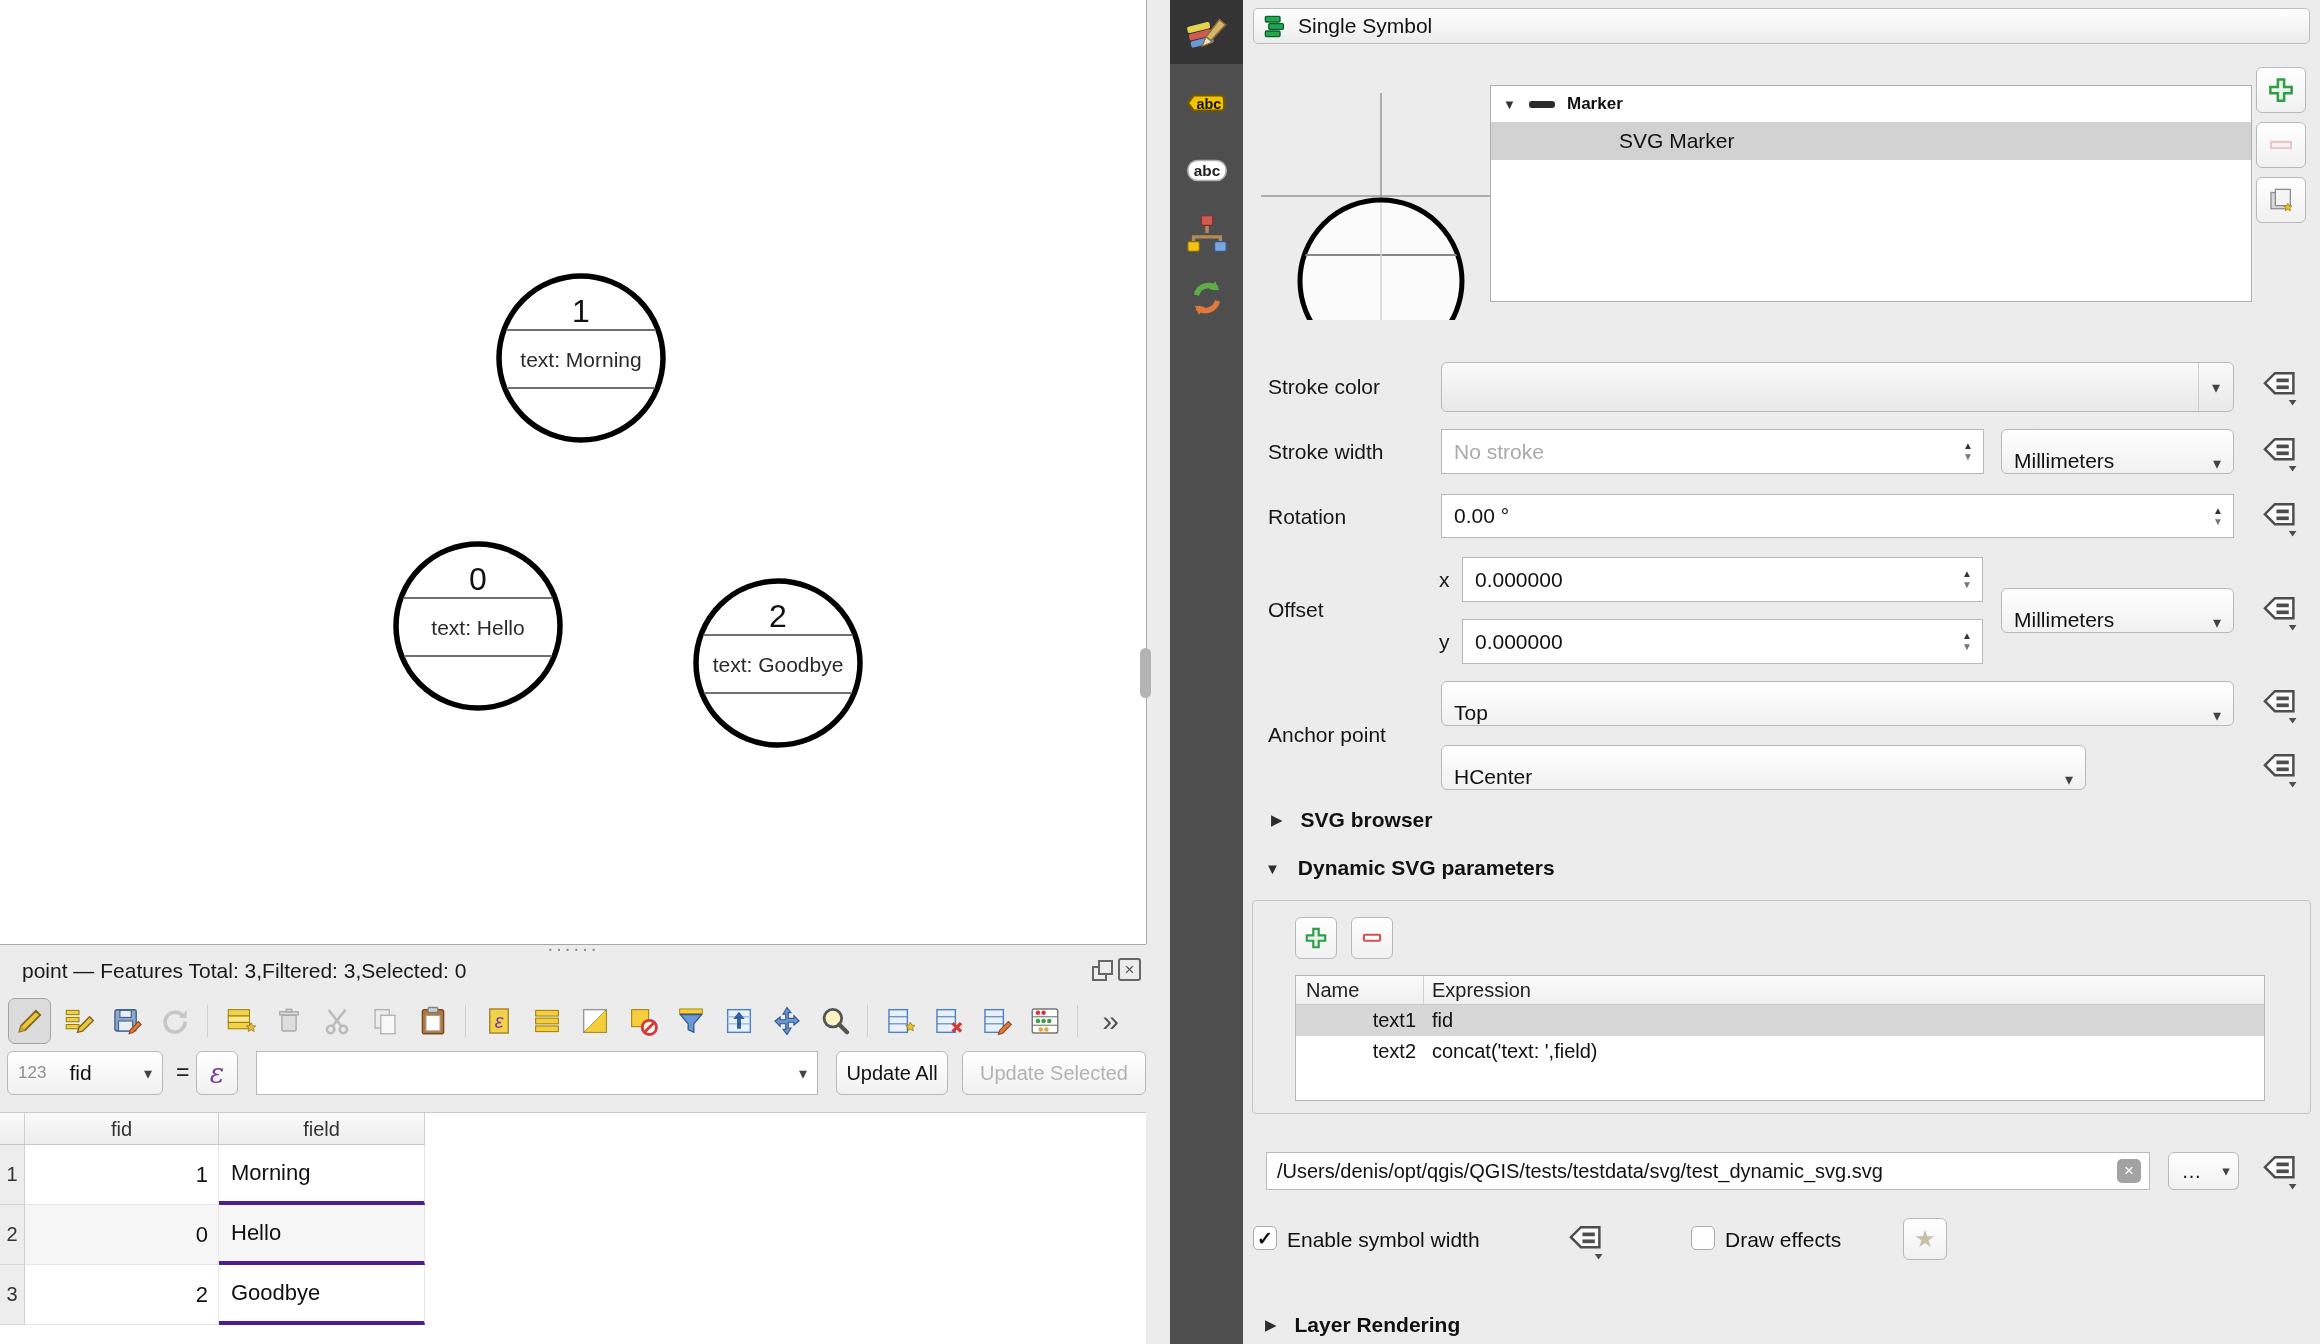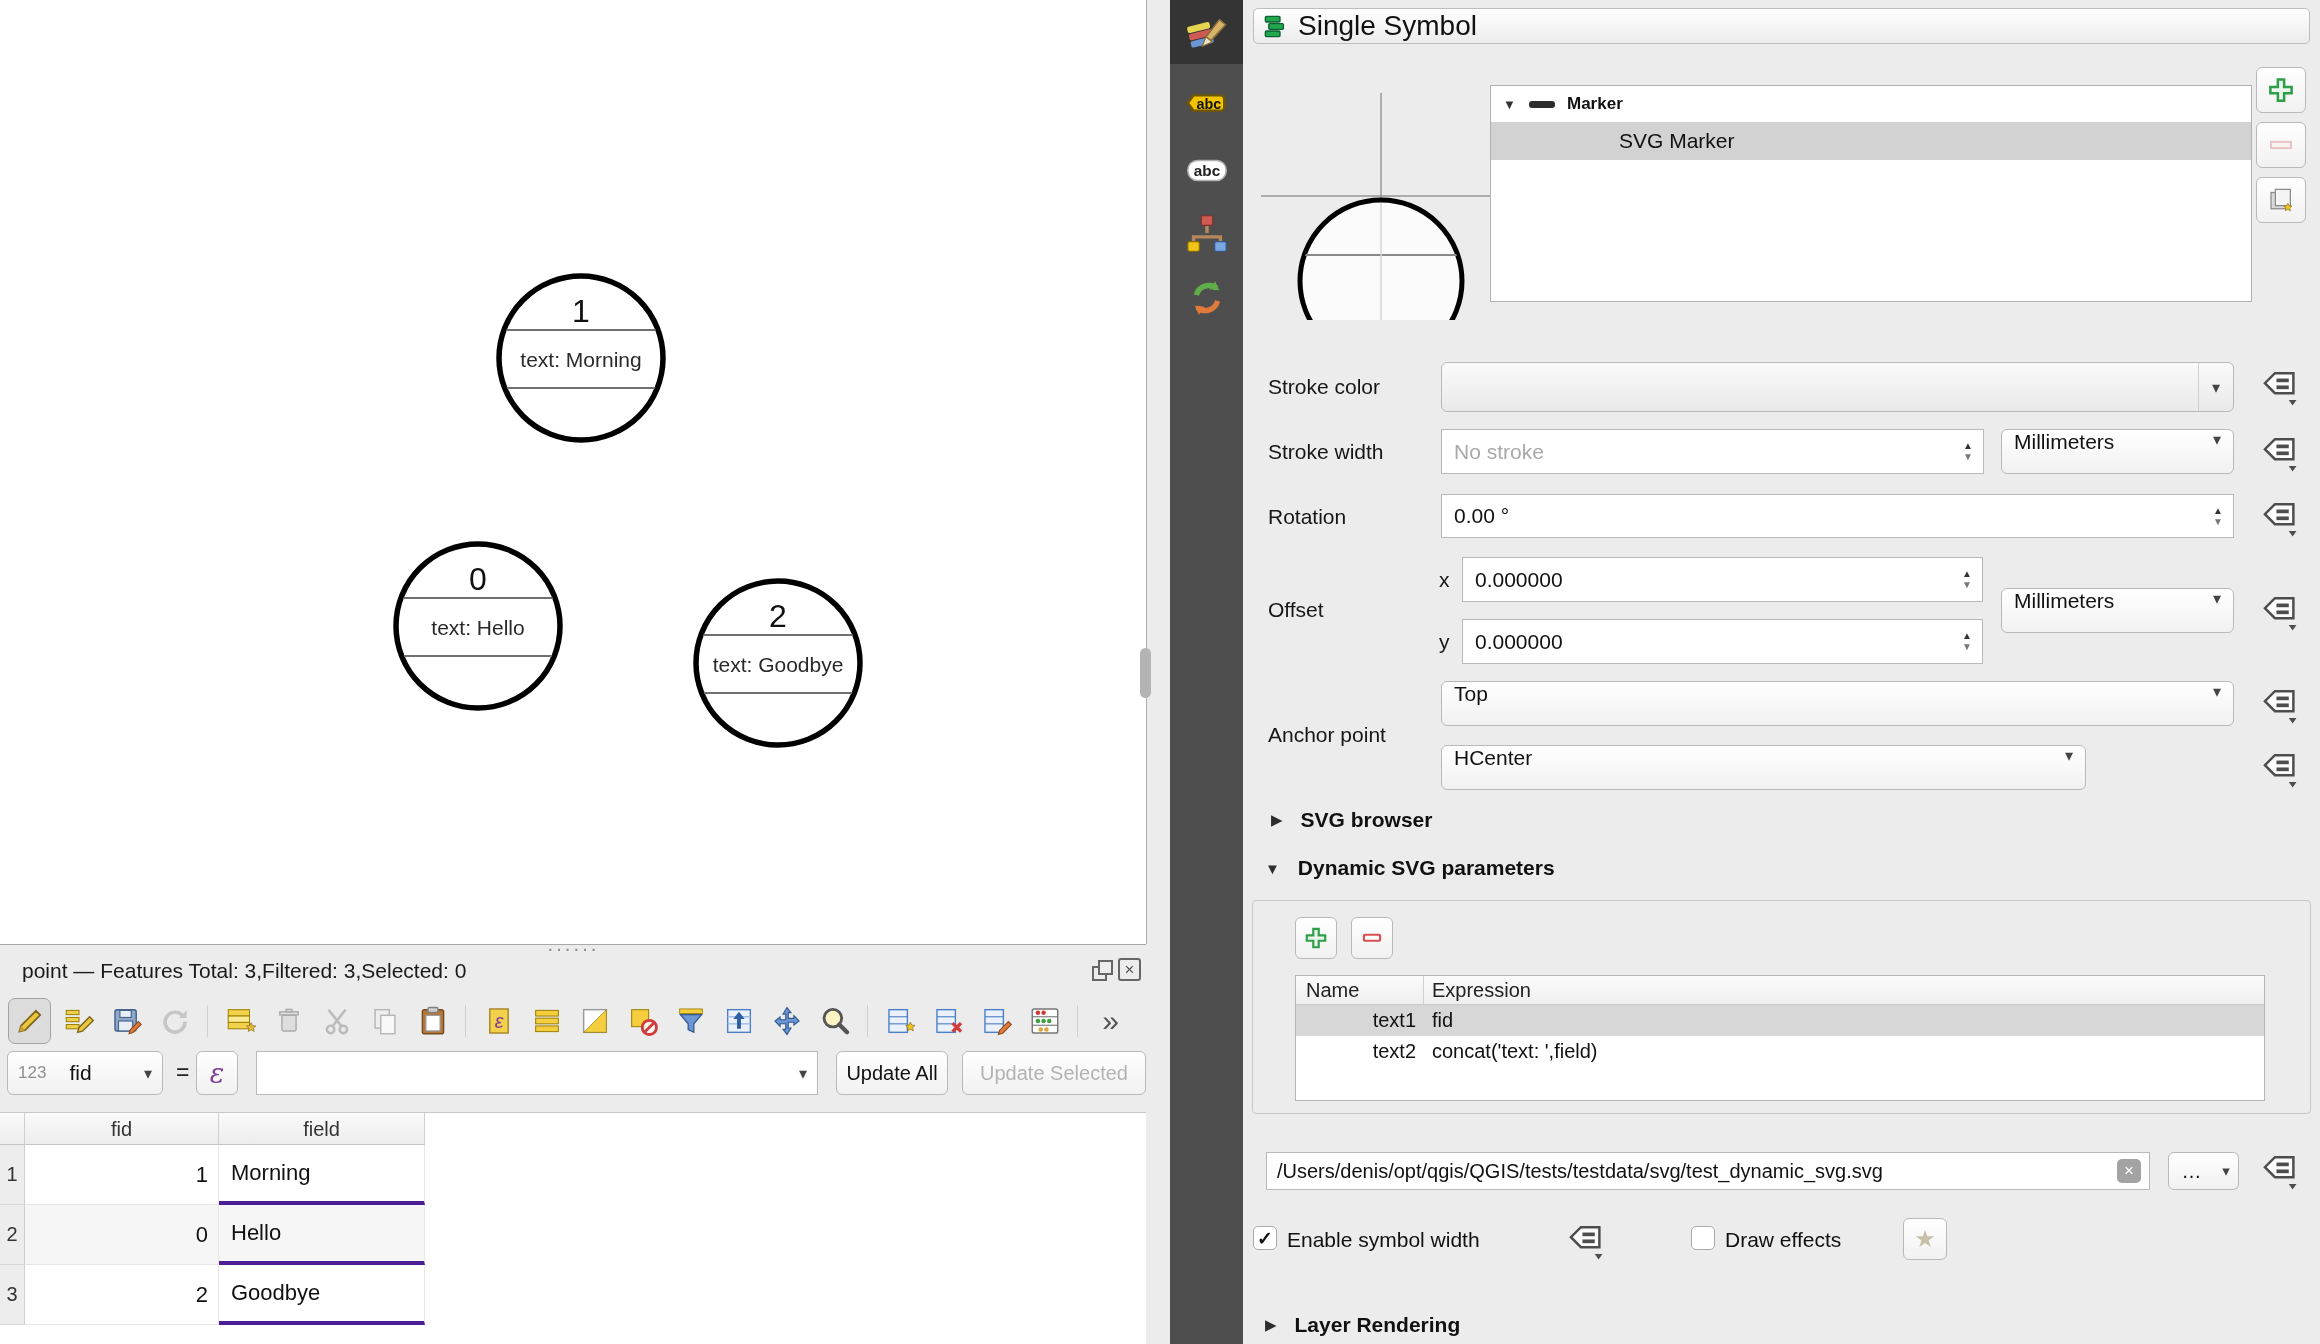--- a/index.html
+++ b/index.html
@@ -56,41 +56,41 @@
   .atr.row{height:60px}
   .atr.row .c0{background:#ededed;border-right:1px solid #cfcfcf;border-bottom:1px solid #d6d6d6;
                font-size:20px;color:#333;display:flex;align-items:center;justify-content:center}
   .atr.row .c1{font-size:22px;display:flex;align-items:center;justify-content:flex-end;padding-right:10px;border-right:1px solid #e6e6e6;border-bottom:1px solid #e6e6e6}
   .atr.row .c2{font-size:22px;display:flex;align-items:center;padding-left:12px;border-right:1px solid #e6e6e6;border-bottom:4px solid #4c1d95}
   .atr.row.alt .c1,.atr.row.alt .c2{background:#f6f6f6}
   
   #rp{left:1243px;top:0;width:1077px;height:1344px;background:#ececec}
   #rp-header{position:absolute;left:10px;top:8px;width:1057px;height:36px;display:flex;align-items:center;padding-left:8px;
              background:linear-gradient(#ffffff,#ececec);border:1px solid #bdbdbd;border-radius:5px;box-sizing:border-box}
-  #rp-header .lbl{font-size:28px;margin-left:9px}
+  #rp-header .lbl{font-size:21px;margin-left:9px}
   #sym-preview{position:absolute;left:18px;top:58px;width:232px;height:262px;overflow:hidden}
   #sym-tree{position:absolute;left:247px;top:85px;width:762px;height:217px;background:#fff;border:1px solid #b1b1b1;box-sizing:border-box}
   .tree-row1{height:36px;display:flex;align-items:center;padding-left:12px}
   .tree-row1 .tcaret{font-size:13px;color:#333;width:26px}
   .tree-row2{height:38px;display:flex;align-items:center;background:#d2d2d2;padding-left:90px}
   .dash{width:26px;height:7px;background:#2c2c2c;border-radius:3px;margin-right:12px}
   .dash2{width:26px;margin-right:12px}
   .dash2 .d{width:26px;height:7px;background:#2c2c2c;border-radius:3px}
   .dash2 .w{width:26px;height:6px;background:#d8e6f2;margin-top:1px}
   .tlabel1{font-size:17px;font-weight:bold}
   .tlabel2{font-size:21px}
   .sidebtn{position:absolute;left:1013px;width:50px;height:46px;display:flex;align-items:center;justify-content:center}
   .rowlab{position:absolute;left:25px;font-size:21px;color:#161616}
   .fld{position:absolute;display:flex;align-items:center;padding-left:12px;font-size:21px}
   .spinbox{margin-left:auto;width:30px;height:100%;display:flex;flex-direction:column;align-items:center;justify-content:center;gap:1px}
   .spinbox .u{font-size:10px;line-height:10px;color:#333}
   .spinbox .d{font-size:10px;line-height:10px;color:#777}
   .ph{color:#a9a9a9}
   .wellcaret{margin-left:auto;width:34px;align-self:stretch;border-left:1px solid #cfcfcf;display:flex;align-items:center;justify-content:center;color:#444;font-size:16px}
-  .combo{position:absolute;display:flex;align-items:flex-start;padding:0 12px;font-size:21px}
+  .combo{position:absolute;display:flex;align-items:flex-end;padding:0 12px;font-size:21px}
   .dd{position:absolute;width:42px;height:44px;display:flex;align-items:flex-start;justify-content:center}
   .secthdr{position:absolute;display:flex;align-items:center;gap:18px;font-size:21px;font-weight:bold}
   .secthdr .tri{font-size:15px;color:#2d2d2d;font-weight:normal}
   #dynbox{position:absolute;left:9px;top:900px;width:1059px;height:214px;border:1px solid #c6c6c6;border-radius:4px;box-sizing:border-box}
   .minibtn{position:absolute;top:16px;width:42px;height:42px;display:flex;align-items:center;justify-content:center}
   #ptable{position:absolute;left:42px;top:74px;width:970px;height:126px;background:#fff;border:1px solid #b5b5b5;box-sizing:border-box}
   .prow{display:flex;font-size:20px}
   .prow.h{height:28px;line-height:28px;background:linear-gradient(#fbfbfb,#efefef);border-bottom:1px solid #c9c9c9;color:#222}
   .prow.h .n{width:128px;border-right:1px solid #d0d0d0;padding-left:10px;box-sizing:border-box}
   .prow.h .e{flex:1;padding-left:8px}

